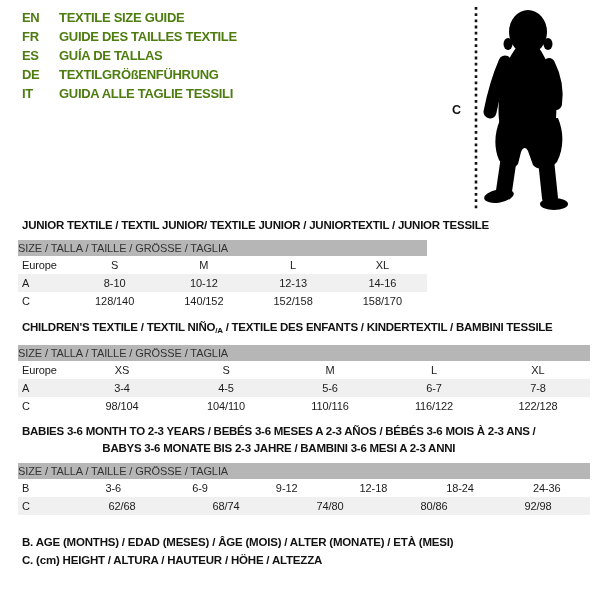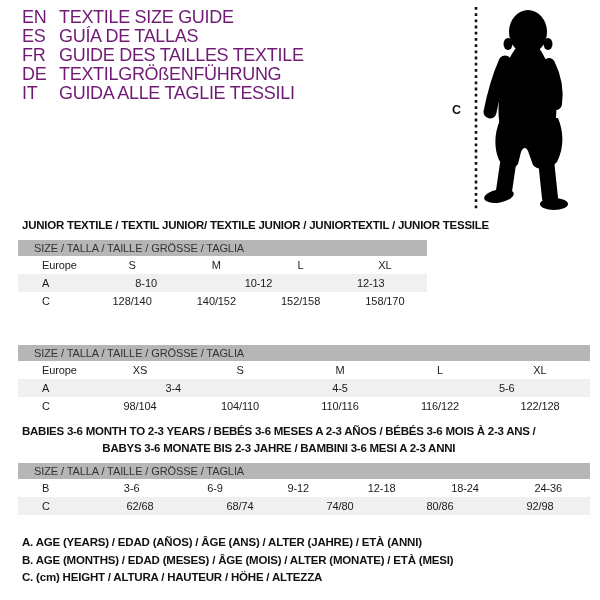--- a/index.html
+++ b/index.html
@@ -4,67 +4,67 @@
 <style>
   * { margin:0; padding:0; box-sizing:border-box; }
   html,body { background:#fff; }
   .canvas {
     position:relative; width:600px; height:600px; background:#ffffff;
     font-family:"Liberation Sans", sans-serif; color:#1b1b1b; overflow:hidden;
   }
 
   
   .lang-block { position:absolute; left:22px; top:8px; }
-  .lang-row { height:19px; line-height:19px; font-weight:normal; font-size:18px;
-              letter-spacing:-0.3px; color:#701a75; white-space:nowrap; }
+  .lang-row { height:19px; line-height:19px; font-weight:bold; font-size:13px;
+              letter-spacing:-0.3px; color:#4d7c0f; white-space:nowrap; }
   .lang-code { display:inline-block; width:37px; }
 
   
   .figure { position:absolute; left:438px; top:2px; width:162px; height:213px; }
   .c-label { position:absolute; left:452px; top:103px; font-weight:bold;
              font-size:12.5px; color:#111; }
 
   
   .tbl-title { position:absolute; left:22px; font-weight:bold; font-size:11.5px;
                letter-spacing:-0.25px; color:#111; line-height:17px; white-space:nowrap; }
   .t1-title { top:217px; }
   .t2-title { top:319px; }
   .t3-title { top:423px;text-align:center; }
   .subsc { font-size:8px; vertical-align:-2px; }
 
   .tbl { position:absolute; left:18px; font-size:11px; letter-spacing:-0.1px; color:#1b1b1b; }
   .t1 { top:240px; width:409px; }
   .t2 { top:345px; width:572px; }
   .t3 { top:463px; width:572px; }
   .bar { height:16px; line-height:16px; background:#b6b6b6; color:#333333;
-         padding-left:16px; font-size:11px; white-space:nowrap; }
+         padding-left:0; font-size:11px; white-space:nowrap; }
   .trow { display:flex; height:18px; line-height:18px; }
   .trow.alt { background:#f0f0f0; }
-  .lbl { width:52px; padding-left:4px;margin-left:20px; }
+  .lbl { width:52px; padding-left:4px; }
   .cell { flex:1; text-align:center; }
 
   
   .footer { position:absolute; left:22px; top:534px; }
   .foot-line { height:17.5px; line-height:17.5px; font-weight:bold; font-size:11.5px;
                letter-spacing:-0.2px; color:#111; white-space:nowrap; }
 </style>
 </head>
 <body>
 
 <div class="canvas">
 
   <div class="lang-block">
     <div class="lang-row">
       <span class="lang-code">EN</span><span>TEXTILE SIZE GUIDE</span>
     </div>
     <div class="lang-row">
-      <span class="lang-code">ES</span><span>GUÍA DE TALLAS</span>
+      <span class="lang-code">FR</span><span>GUIDE DES TAILLES TEXTILE</span>
     </div>
     <div class="lang-row">
-      <span class="lang-code">FR</span><span>GUIDE DES TAILLES TEXTILE</span>
+      <span class="lang-code">ES</span><span>GUÍA DE TALLAS</span>
     </div>
     <div class="lang-row">
       <span class="lang-code">DE</span><span>TEXTILGRÖßENFÜHRUNG</span>
     </div>
     <div class="lang-row">
       <span class="lang-code">IT</span><span>GUIDA ALLE TAGLIE TESSILI</span>
     </div>
   </div>
 
   <svg class="figure" viewBox="0 0 162 213" aria-hidden="true">
@@ -93,45 +93,51 @@
       <span class="cell">S</span>
       <span class="cell">M</span>
       <span class="cell">L</span>
       <span class="cell">XL</span>
     </div>
     <div class="trow alt">
       <span class="lbl">A</span>
       <span class="cell">8-10</span>
       <span class="cell">10-12</span>
       <span class="cell">12-13</span>
+      <span class="cell">14-16</span>
     </div>
     <div class="trow">
       <span class="lbl">C</span>
       <span class="cell">128/140</span>
       <span class="cell">140/152</span>
       <span class="cell">152/158</span>
       <span class="cell">158/170</span>
     </div>
   </div>
 
+  <div class="tbl-title t2-title">
+    <span>CHILDREN'S TEXTILE / TEXTIL NIÑO</span><span class="subsc">/A</span><span> / TEXTILE DES ENFANTS / KINDERTEXTIL / BAMBINI TESSILE</span>
+  </div>
   <div class="tbl t2">
     <div class="bar">SIZE / TALLA / TAILLE / GRÖSSE / TAGLIA</div>
     <div class="trow">
       <span class="lbl">Europe</span>
       <span class="cell">XS</span>
       <span class="cell">S</span>
       <span class="cell">M</span>
       <span class="cell">L</span>
       <span class="cell">XL</span>
     </div>
     <div class="trow alt">
       <span class="lbl">A</span>
       <span class="cell">3-4</span>
       <span class="cell">4-5</span>
       <span class="cell">5-6</span>
+      <span class="cell">6-7</span>
+      <span class="cell">7-8</span>
     </div>
     <div class="trow">
       <span class="lbl">C</span>
       <span class="cell">98/104</span>
       <span class="cell">104/110</span>
       <span class="cell">110/116</span>
       <span class="cell">116/122</span>
       <span class="cell">122/128</span>
     </div>
   </div>
@@ -155,18 +161,17 @@
       <span class="lbl">C</span>
       <span class="cell">62/68</span>
       <span class="cell">68/74</span>
       <span class="cell">74/80</span>
       <span class="cell">80/86</span>
       <span class="cell">92/98</span>
     </div>
   </div>
 
   <div class="footer">
-    <div class="foot-line">A. AGE (YEARS) / EDAD (AÑOS) / ÂGE (ANS) / ALTER (JAHRE) / ETÀ (ANNI)</div>
     <div class="foot-line">B. AGE (MONTHS) / EDAD (MESES) / ÂGE (MOIS) / ALTER (MONATE) / ETÀ (MESI)</div>
     <div class="foot-line">C. (cm) HEIGHT / ALTURA / HAUTEUR / HÖHE / ALTEZZA</div>
   </div>
 
 </div>
 
 </body></html>

